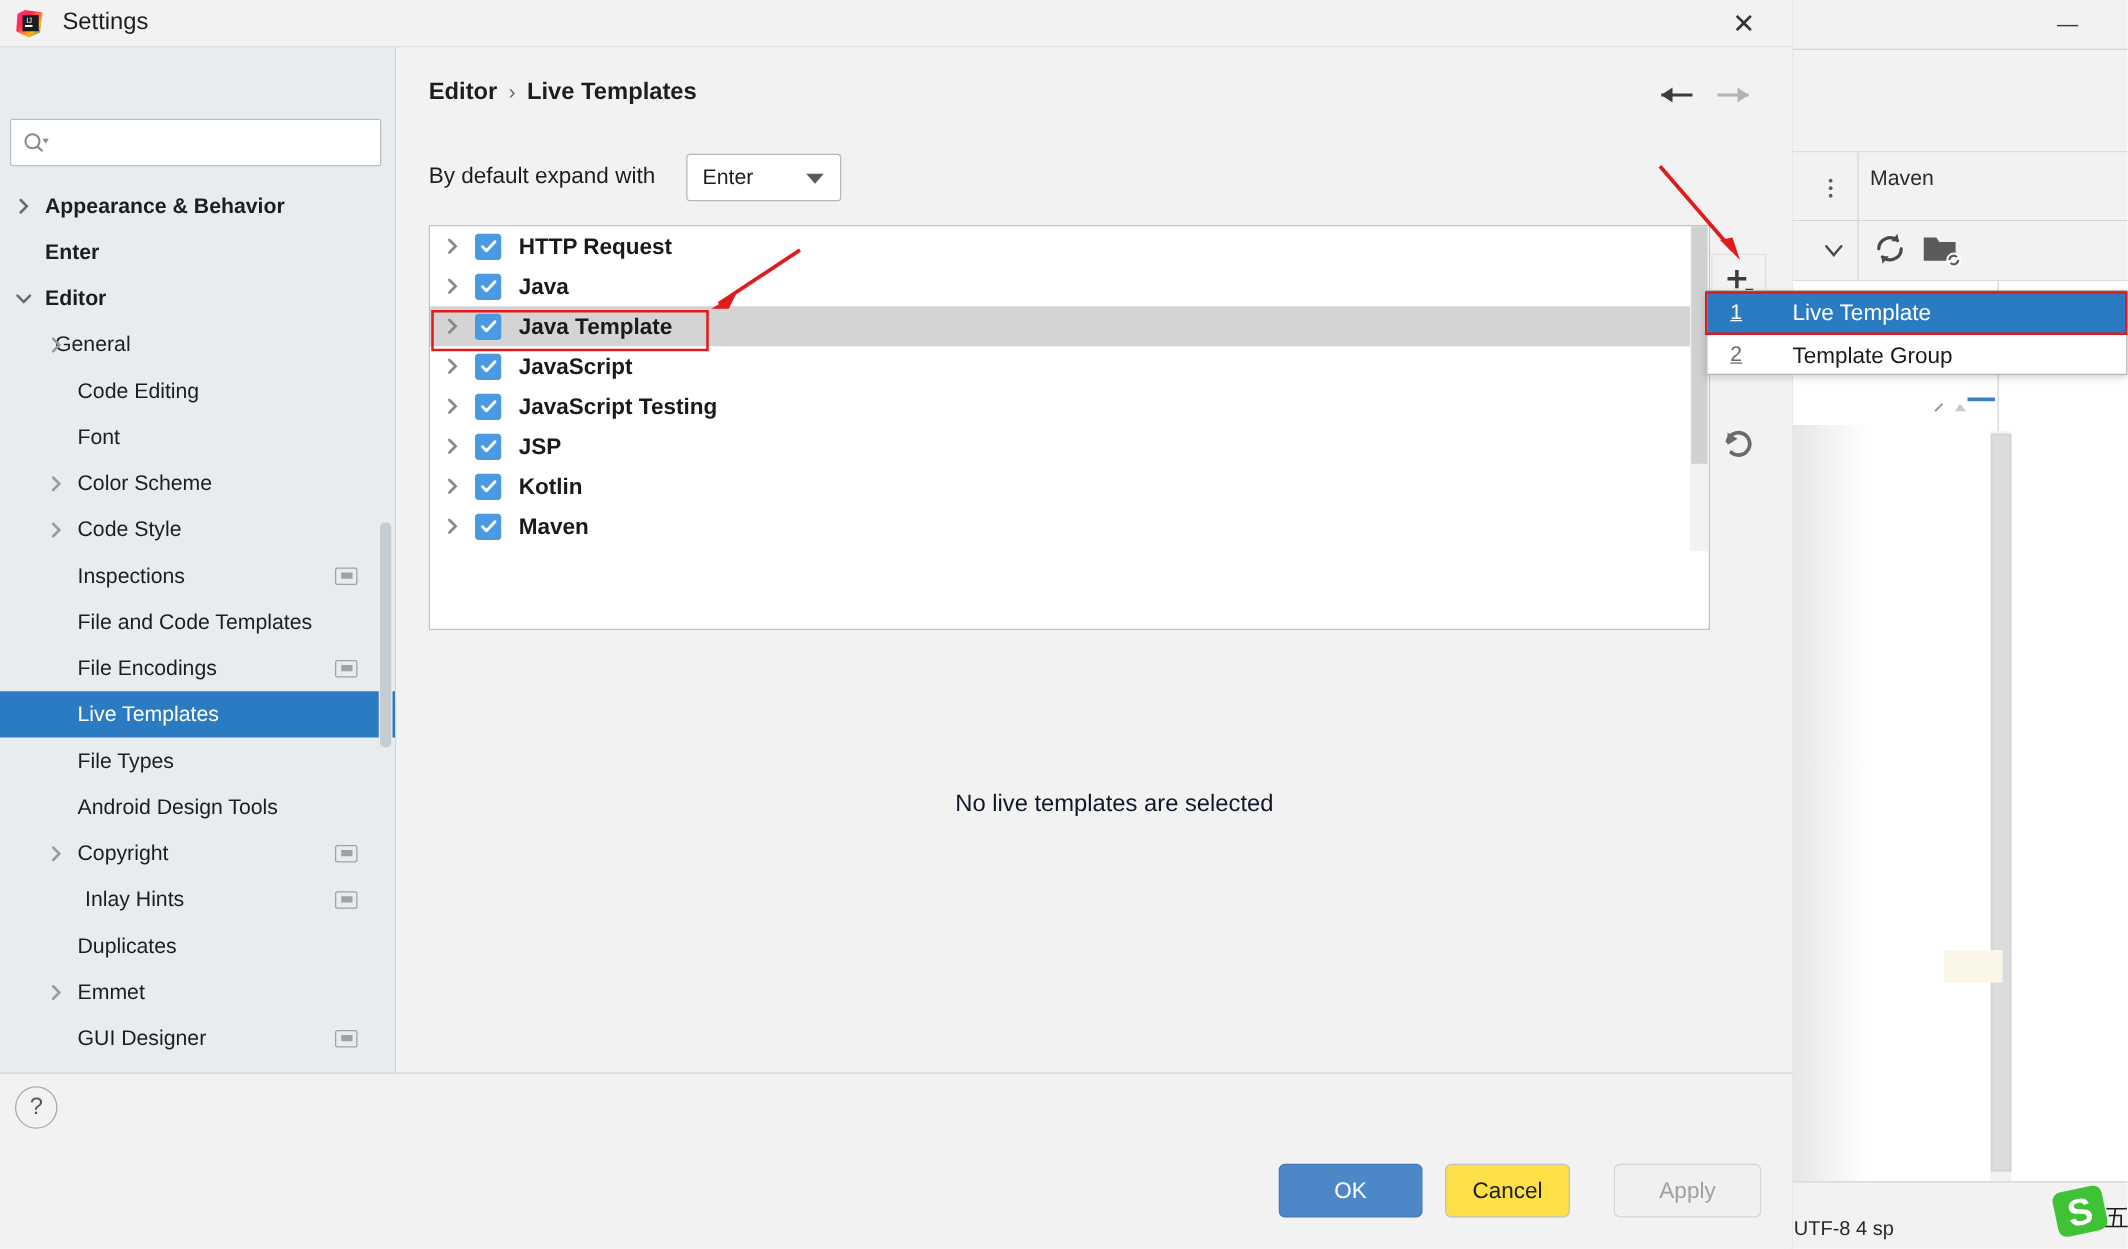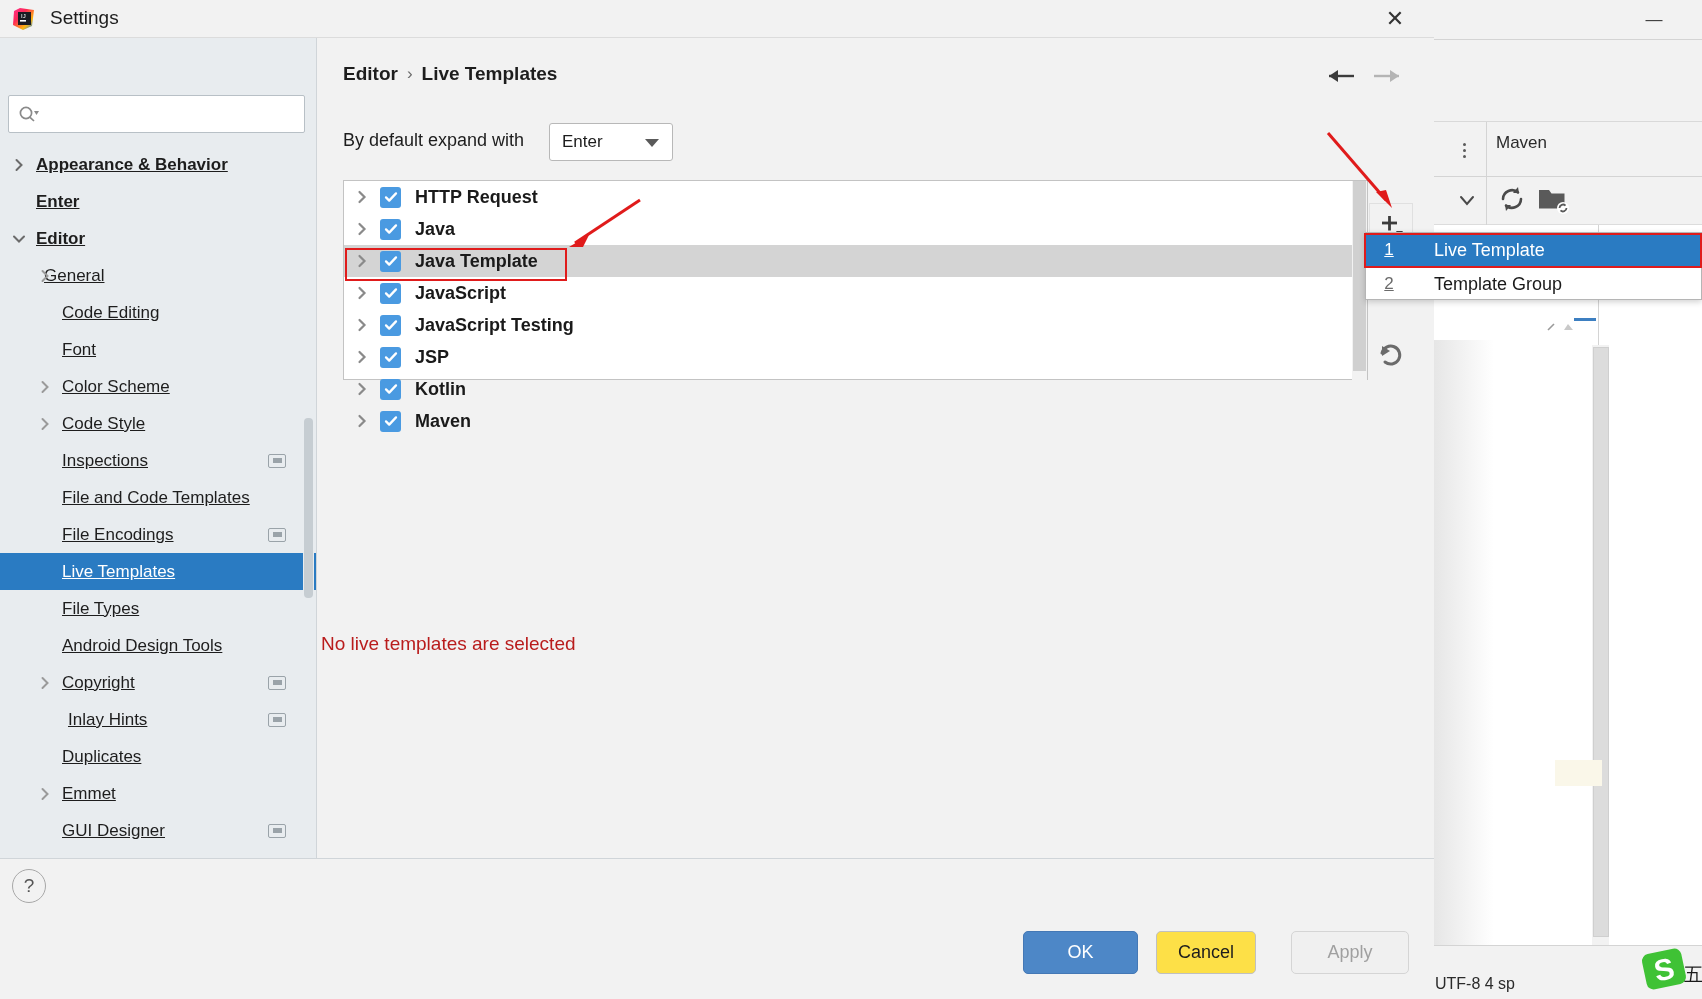--- a/index.html
+++ b/index.html
@@ -119,21 +119,21 @@
   }
   .search-icon { position: absolute; left: 9px; top: 9px; width: 22px; height: 20px; }
   .search-input {
     position: absolute; left: 38px; top: 0; width: 250px; height: 36px;
     border: none; outline: none; background: transparent; font-size: 16px;
     font-family: "Liberation Sans", sans-serif; color: #1d1d1d;
   }
   .tree { position: absolute; left: 0; top: 108px; width: 316px; height: 748px; }
   .tree-item {
     position: relative; height: 37px; display: flex; align-items: center;
-    font-size: 17px; color: #1d1d1d; cursor: default; white-space: nowrap; text-decoration: underline;
+    font-size: 17px; color: #1d1d1d; cursor: default; white-space: nowrap;
   }
   .tree-item.bold { font-weight: bold; }
   .tree-item.sel { background: #2a7bc2; color: #ffffff; }
   .tw-chev {
     position: absolute; width: 18px; height: 18px;
     display: flex; align-items: center; justify-content: center;
   }
   .badge-icon {
     position: absolute; right: 30px; width: 18px; height: 14px;
     border: 1.6px solid #9aa3a9; border-radius: 2px;
@@ -187,21 +187,21 @@
     display: flex; align-items: center; cursor: pointer;
   }
   .combo-val { margin-left: 12px; font-size: 17px; color: #1d1d1d; }
   .combo-arrow {
     position: absolute; right: 13px; top: 15px;
     width: 0; height: 0; border-left: 7px solid transparent;
     border-right: 7px solid transparent; border-top: 8px solid #5a5a5a;
   }
 
   .listbox {
-    position: absolute; left: 26px; top: 142px; width: 1025px; height: 200px;
+    position: absolute; left: 26px; top: 142px; width: 1025px; height: 324px;
     background: #ffffff; border: 1px solid #c3c3c3;
   }
   .list-row {
     position: relative; height: 32px; display: flex; align-items: center;
     font-size: 18px; font-weight: bold; color: #1a1a1a; cursor: default;
   }
   .list-row.sel { background: #d4d4d4; }
   .row-chev {
     width: 36px; display: flex; align-items: center; justify-content: center;
   }
@@ -222,22 +222,22 @@
     position: absolute; left: 1052px; top: 165px; width: 44px; height: 44px;
     background: #f2f2f2; border: 1px solid #e0e0e0;
     display: flex; align-items: center; justify-content: center; cursor: pointer;
   }
   .undo-btn {
     position: absolute; left: 1052px; top: 293px; width: 44px; height: 48px;
     display: flex; align-items: center; justify-content: center; cursor: pointer;
   }
 
   .empty-msg {
-    position: absolute; left: 4px; top: 595px; width: 1117px;
-    font-size: 19px; color: #b91c1c;
+    position: absolute; left: 16px; top: 595px; width: 1117px;
+    text-align: center; font-size: 19px; color: #0f172a;
   }
 
   
   .footer {
     position: absolute; left: 0; top: 858px; width: 1434px; height: 141px;
     background: #f2f2f2; border-top: 1px solid #d0d5d9;
   }
   .btn {
     position: absolute; top: 931px; height: 43px; border-radius: 5px;
     font-size: 18px; cursor: pointer; display: flex; align-items: center; justify-content: center;

